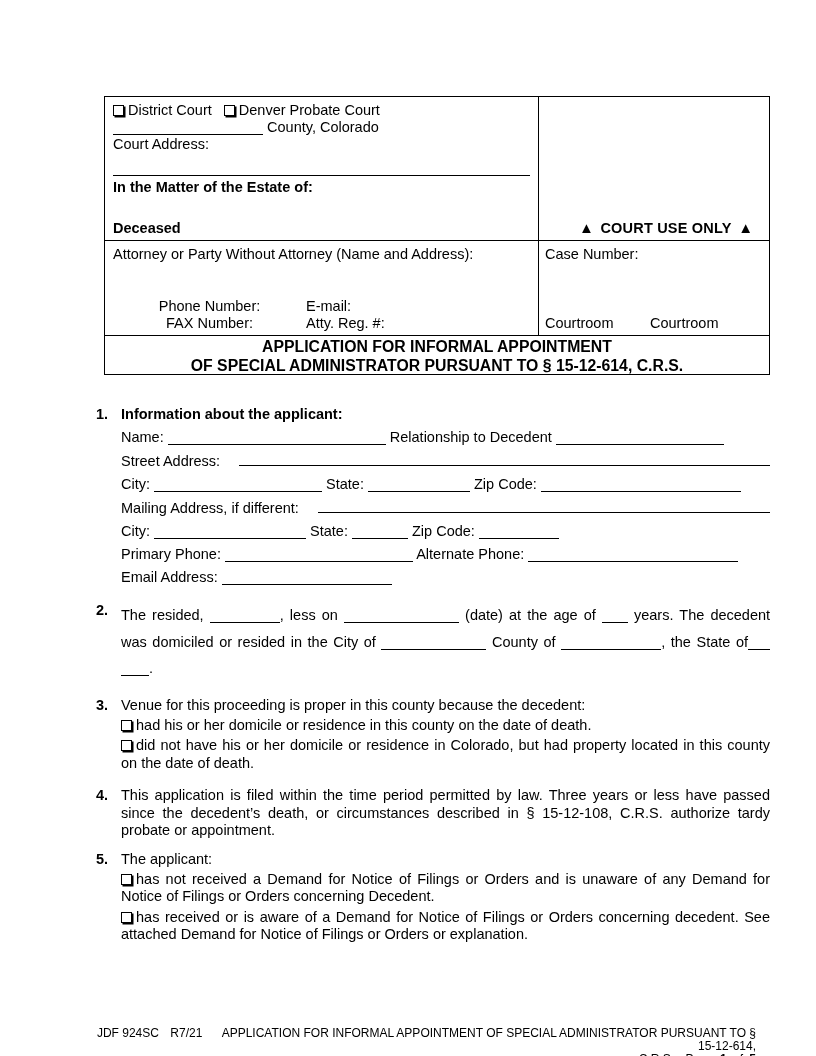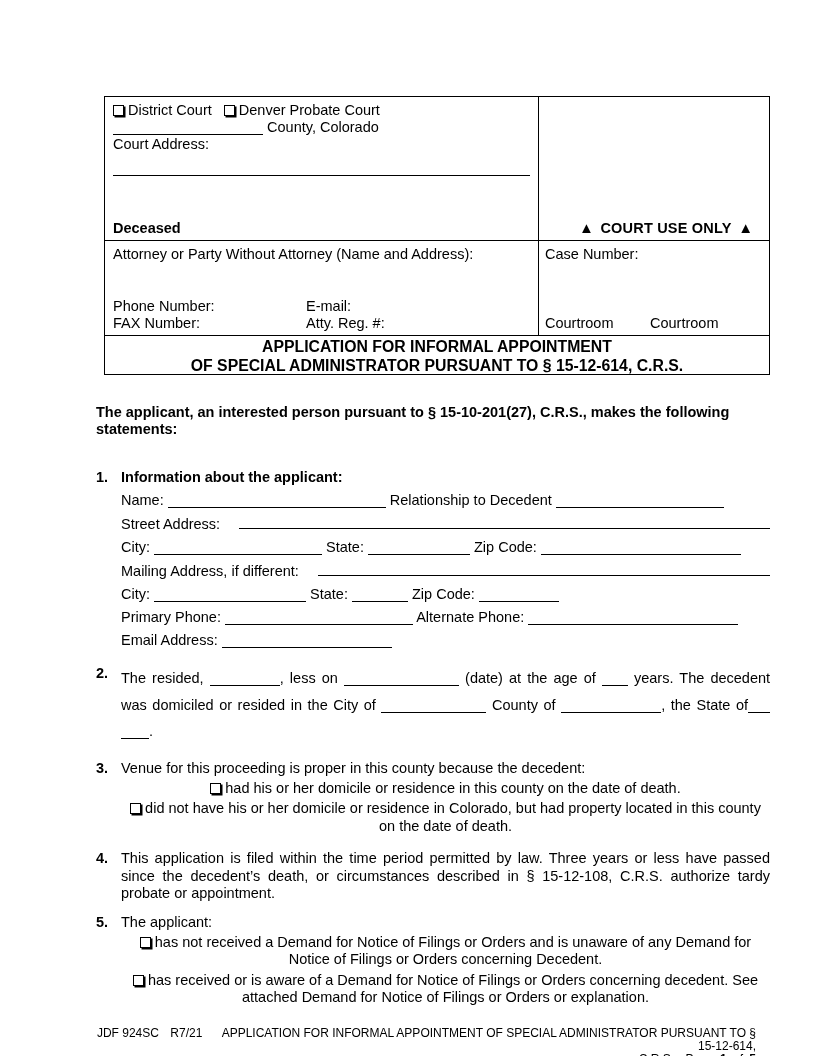--- a/index.html
+++ b/index.html
@@ -25,21 +25,21 @@
   .row3 { height: 39px; border-top: 1.5px solid #000; text-align: center; padding-top: 2px; }
   .cell-l { width: 433px; padding: 5px 8px 3px 8px; display: flex; flex-direction: column; }
   .cell-r { flex: 1; border-left: 1px solid #000; padding: 5px 6px 3px 6px; display: flex; flex-direction: column; }
   .hline { line-height: 17px; }
   .rule { border-bottom: 1px solid #000; margin-top: 22px; width: 100%; }
   .estate { margin-top: 3px; }
   .spacer { flex: 1; }
   .court-use { display: flex; justify-content: space-between; align-items: center; padding: 0 10px 1px 34px; }
   .cu-label { font-weight: bold; letter-spacing: 0.2px; }
   .tri { font-size: 15px; }
-  .two-col { display: flex; line-height: 17px; }
+  .two-col { display: flex; line-height: 17px; text-align: center; }
   .two-col .c1 { width: 193px; }
   .div-row { display: flex; line-height: 17px; }
   .div-row .c1 { width: 105px; }
   .main-title { font-weight: bold; font-size: 15.8px; line-height: 18.5px; }
 
   
   .cb {
     display: inline-block; width: 11px; height: 11px;
     border: 1.3px solid #000;
     box-shadow: 1.5px 1.5px 0 0 #000;
@@ -62,21 +62,21 @@
   .item5 { margin-top: 11px; }
 
   .fline { margin-top: 6px; line-height: 17px; white-space: nowrap; }
   .fline-flex { display: flex; align-items: baseline; gap: 19px; }
   .fline-flex .grow { flex: 1; }
 
   .s2line { line-height: 26.5px; }
   .jlast { text-align: justify; text-align-last: justify; }
   .just { text-align: justify; }
 
-  .opt { margin-top: 3px; line-height: 17.5px; text-align: center; }
+  .opt { margin-top: 3px; line-height: 17.5px; }
   .head-line { line-height: 17px; }
   .p2 { line-height: 17.5px; }
 
   .footer {
     position: absolute; left: 96px; top: 1027px; width: 660px;
     font-size: 12px; line-height: 13px; text-align: right;
   }
   .ml10 { margin-left: 8px; }
   .ml16 { margin-left: 16px; }
   .ml4  { margin-left: 3px; }
@@ -96,20 +96,21 @@
             <span class="cb" style="margin-left:8px"></span><span>Denver Probate Court</span>
           </div>
           <div class="hline">
             <span class="bl" style="width:150px"></span>
             <span>County, Colorado</span>
           </div>
           <div class="hline">
             <span>Court Address:</span>
           </div>
           <div class="rule"></div>
+          <div class="hline estate b">In the Matter of the Estate of:</div>
           <div class="spacer"></div>
           <div class="hline b">Deceased</div>
         </div>
         <div class="cell-r">
           <div class="spacer"></div>
           <div class="court-use">
             <span class="tri">▲</span>
             <span class="cu-label">COURT USE ONLY</span>
             <span class="tri">▲</span>
           </div>
@@ -138,21 +139,20 @@
           </div>
         </div>
       </div>
 
       <div class="row3">
         <div class="main-title">APPLICATION FOR INFORMAL APPOINTMENT</div>
         <div class="main-title">OF SPECIAL ADMINISTRATOR PURSUANT TO § 15-12-614, C.R.S.</div>
       </div>
     </div>
 
-    <p class="intro">The applicant, an interested person pursuant to § 15-10-201(27), C.R.S., makes the following statements:</p>
 
     <div class="item item1">
       <span class="num">1.</span>
       <div class="ibody">
         <div class="head-line b">Information about the applicant:</div>
         <div class="fline">
           <span>Name:</span>
           <span class="bl" style="width:218px"></span>
           <span>Relationship to Decedent</span>
           <span class="bl" style="width:168px"></span>

